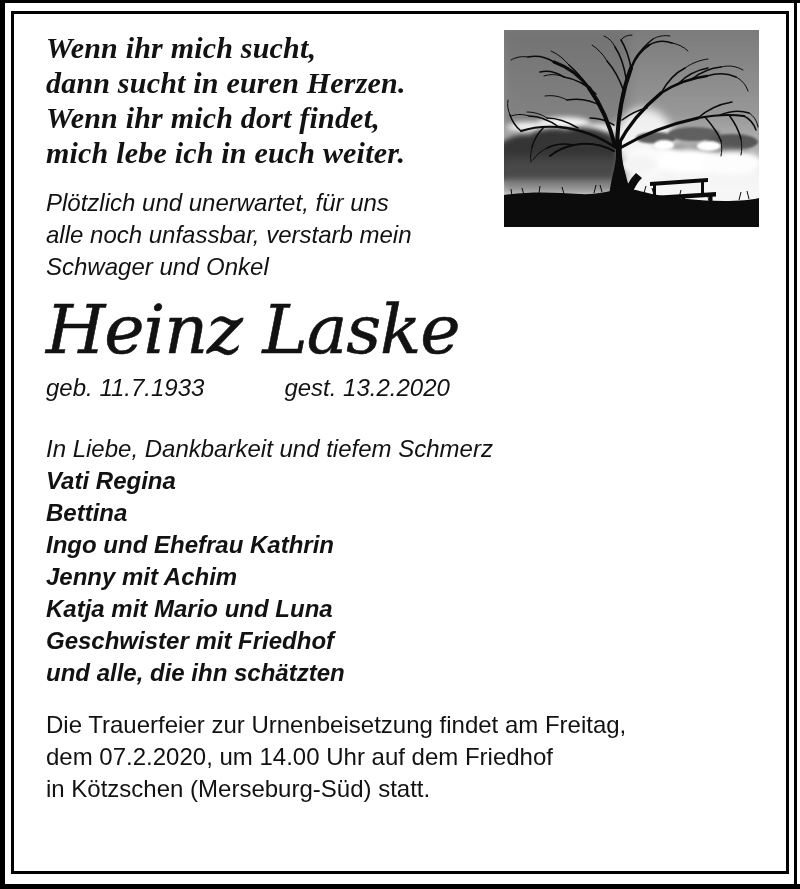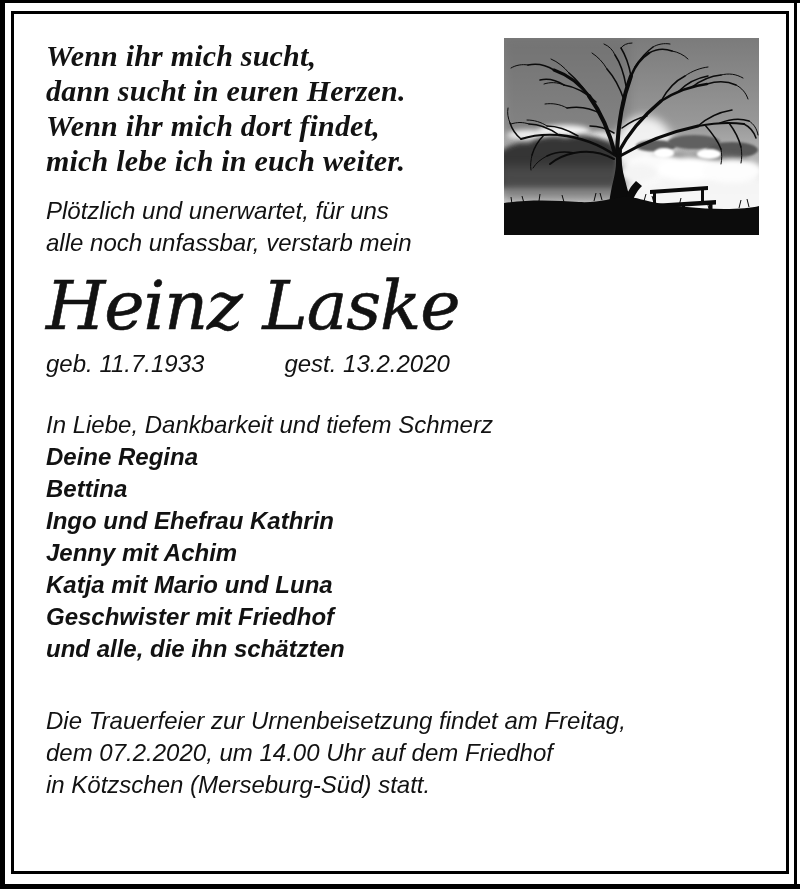--- a/index.html
+++ b/index.html
@@ -18,21 +18,21 @@
   #edge-bottom{left:0;top:884px;width:800px;height:5px;}
 
   .frame{
     position:absolute;left:11px;top:11px;
     width:778px;height:863px;
     border:3px solid #000;
     box-sizing:border-box;
   }
 
   .content{
-    position:absolute;left:46px;top:36px;width:716px;
+    position:absolute;left:46px;top:28px;width:716px;
   }
 
   .photo{
     float:right;
     width:255px;height:197px;
     margin:2px 3px 14px 18px;
   }
   .photo svg{display:block;width:255px;height:197px;}
 
   .poem{
@@ -75,22 +75,21 @@
     font-size:24px;line-height:32px;
     white-space:nowrap;
   }
   .mourners div{
     font-style:italic;font-weight:bold;
     font-size:24px;line-height:32px;
     white-space:nowrap;
   }
 
   .funeral{
-    margin-top:40px;
-    font-style:italic;
+    margin-top:20px;
     font-size:24px;line-height:32px;
   }
   .funeral div{white-space:nowrap;}
 </style>
 </head>
 <body>
 
 <div class="edge" id="edge-left"></div>
 <div class="edge" id="edge-top"></div>
 <div class="edge" id="edge-right"></div>
@@ -251,32 +250,33 @@
   <div class="poem">
     <div>Wenn ihr mich sucht,</div>
     <div>dann sucht in euren Herzen.</div>
     <div>Wenn ihr mich dort findet,</div>
     <div>mich lebe ich in euch weiter.</div>
   </div>
 
   <div class="intro">
     <div>Plötzlich und unerwartet, für uns</div>
     <div>alle noch unfassbar, verstarb mein</div>
+    <div>Schwager und Onkel</div>
   </div>
 
   <div class="name">Heinz Laske</div>
 
   <div class="dates">
     <span class="born">geb. 11.7.1933</span><span class="died">gest. 13.2.2020</span>
   </div>
 
   <div class="mourning-intro">In Liebe, Dankbarkeit und tiefem Schmerz</div>
 
   <div class="mourners">
-    <div>Deine Regina</div>
+    <div>Vati Regina</div>
     <div>Bettina</div>
     <div>Ingo und Ehefrau Kathrin</div>
     <div>Jenny mit Achim</div>
     <div>Katja mit Mario und Luna</div>
     <div>Geschwister mit Friedhof</div>
     <div>und alle, die ihn schätzten</div>
   </div>
 
   <div class="funeral">
     <div>Die Trauerfeier zur Urnenbeisetzung findet am Freitag,</div>

